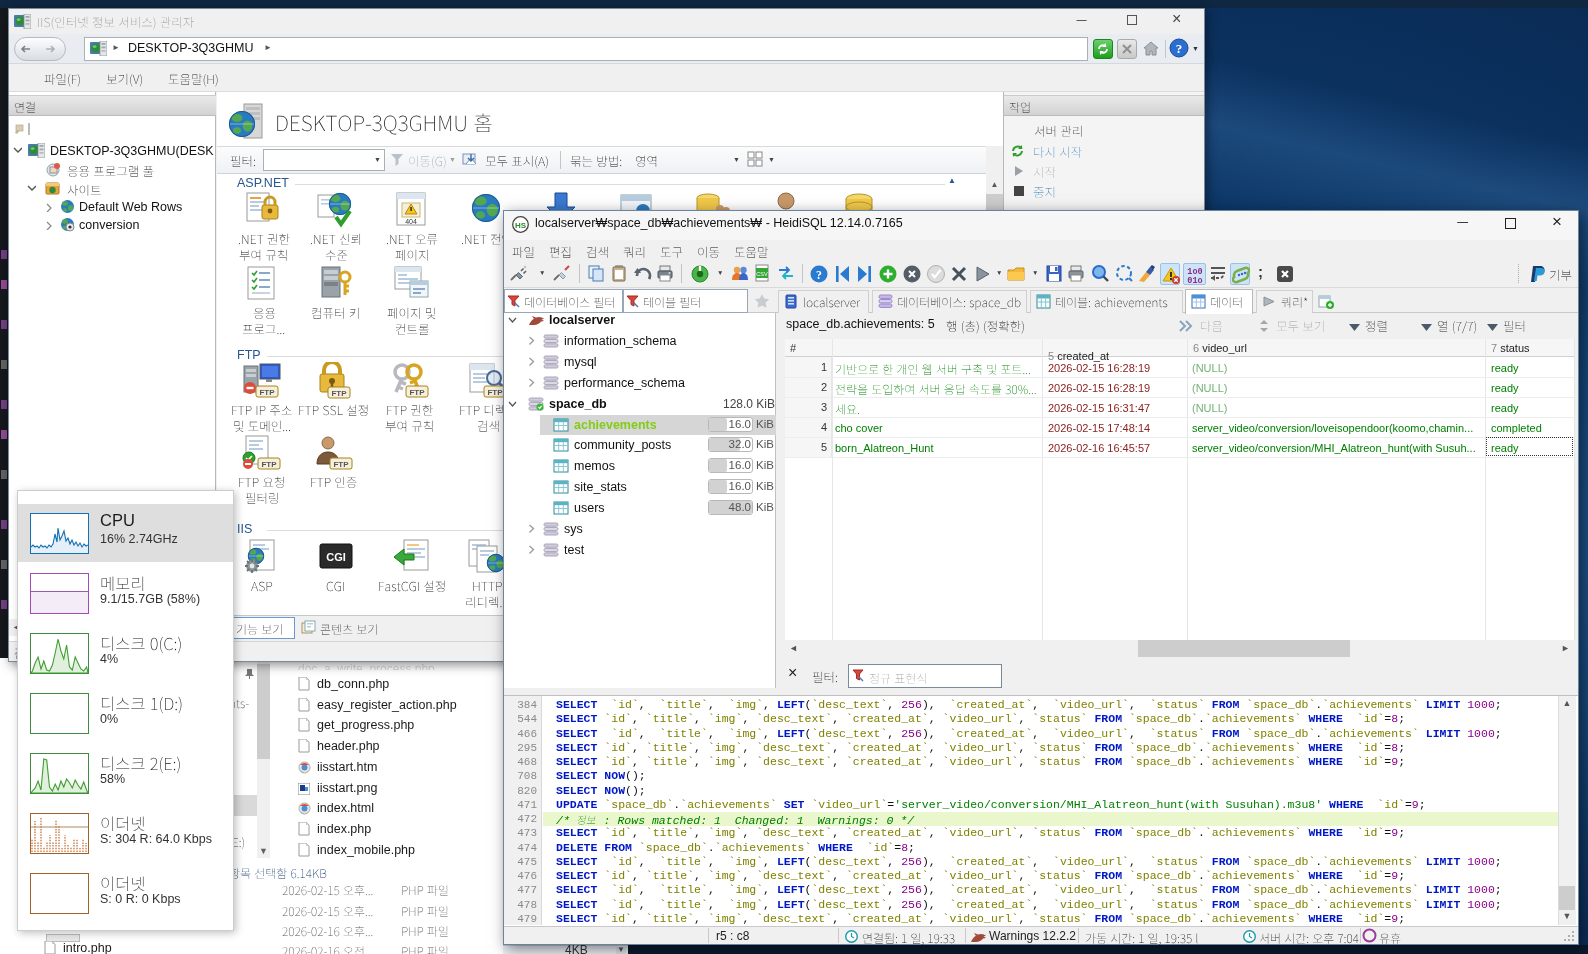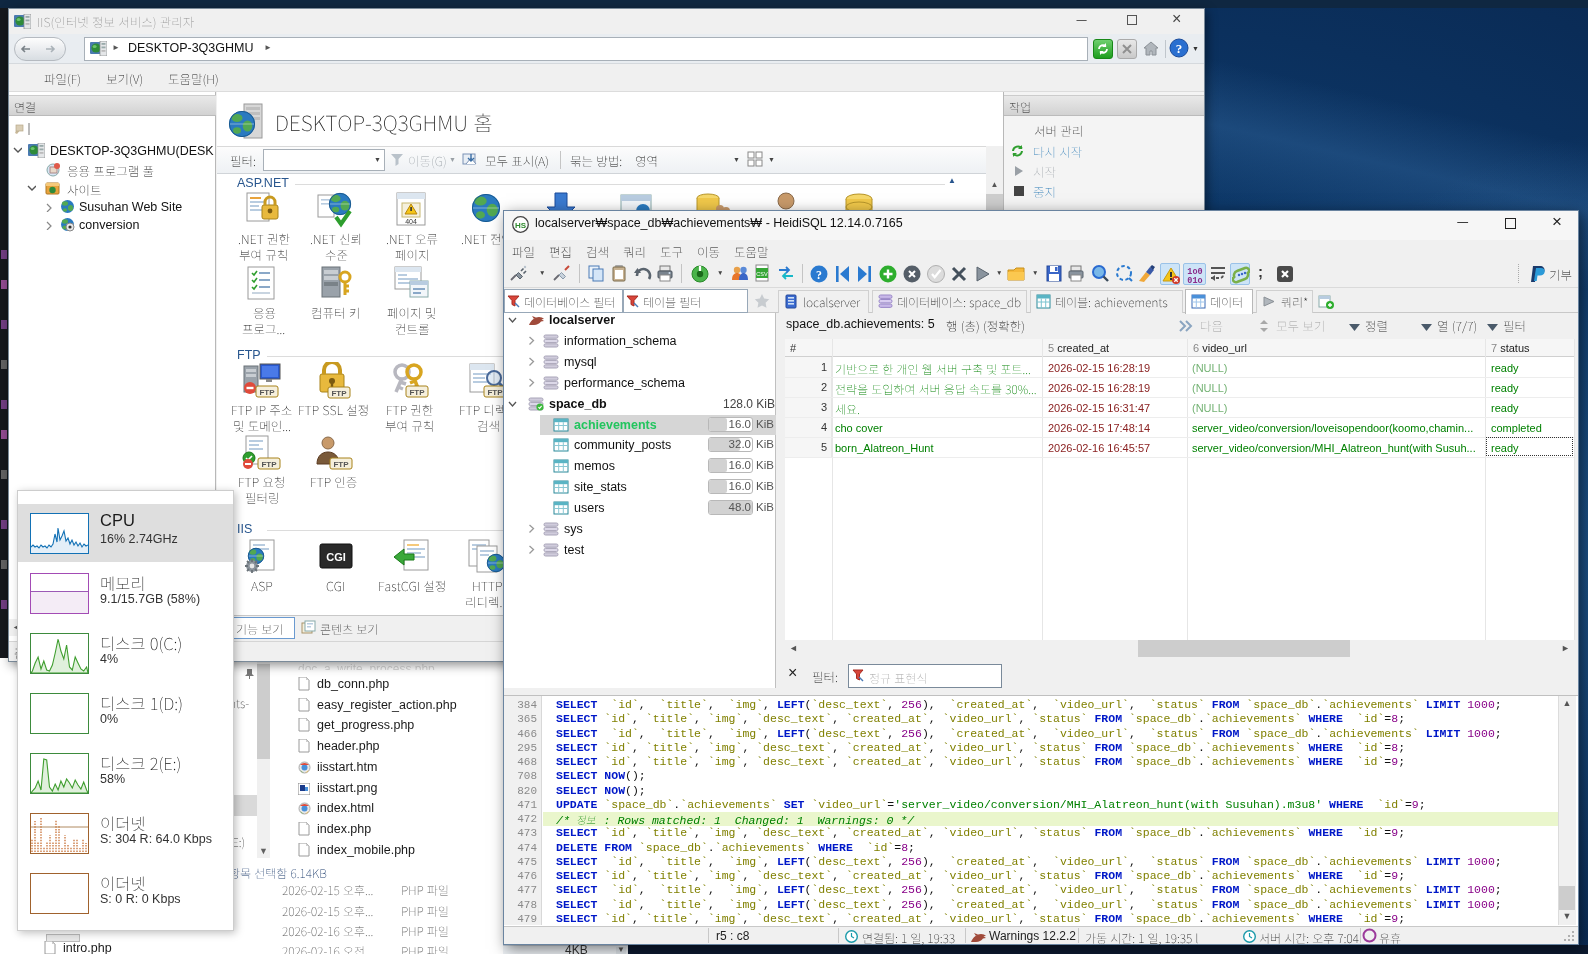--- a/index.html
+++ b/index.html
@@ -389,21 +389,21 @@
     </svg></div>
 <svg width="9" height="9" style="position:absolute;left:45px;top:203px">
     <path d="M2 1l4 4-4 4" stroke="#888" stroke-width="1.2" fill="none"></path>
   </svg>
 <div style="position:absolute;left:60px;top:199px;width:15px;height:15px;"><svg width="15" height="15">
       <circle cx="7.5" cy="7.5" r="6.5" fill="#2a7ac0"></circle>
       <ellipse cx="5" cy="4.5" rx="3" ry="2.2" fill="#52a852"></ellipse>
       <ellipse cx="10.5" cy="9" rx="2.6" ry="3" fill="#52a852"></ellipse>
       <ellipse cx="5" cy="11" rx="2.2" ry="1.7" fill="#52a852"></ellipse>
     </svg></div>
-<div style="position:absolute;left:79px;top:200px;font-size:12.5px;color:#111;font-weight:normal;white-space:nowrap;">Susuhan Web Site</div>
+<div style="position:absolute;left:79px;top:200px;font-size:12.5px;color:#111;font-weight:normal;white-space:nowrap;">Default Web Rows</div>
 <svg width="9" height="9" style="position:absolute;left:45px;top:221px">
     <path d="M2 1l4 4-4 4" stroke="#888" stroke-width="1.2" fill="none"></path>
   </svg>
 <div style="position:absolute;left:60px;top:217px;width:15px;height:15px;"><svg width="15" height="15">
       <circle cx="7.5" cy="7.5" r="6.5" fill="#2a7ac0"></circle>
       <ellipse cx="5" cy="4.5" rx="3" ry="2.2" fill="#52a852"></ellipse>
       <ellipse cx="4.8" cy="10.5" rx="2.4" ry="2" fill="#52a852"></ellipse>
       <circle cx="10" cy="10" r="4" fill="#e8e8e8" stroke="#888"></circle>
       <circle cx="10" cy="10" r="1.6" fill="#333"></circle>
     </svg></div>
@@ -1519,21 +1519,21 @@
       <path d="M10.4 10l1.2 1.4 2-2.6" stroke="#fff" stroke-width="1.1" fill="none"></path>
     </svg></div>
 <div style="position:absolute;left:549px;top:396.6px;font-size:12.5px;color:#111;font-weight:bold;white-space:nowrap;">space_db</div>
 <div style="position:absolute;left:700px;top:396.6px;font-size:12px;color:#444;font-weight:normal;white-space:nowrap;width:75px;text-align:right;">128.0 KiB</div>
 <div style="position:absolute;left:540px;top:414.5px;width:236px;height:20px;background:#d6d6d6;"></div>
 <div style="position:absolute;left:553px;top:417.5px;width:17px;height:14px;"><svg width="16" height="14">
       <rect x="1" y="1" width="14" height="12" fill="#fff" stroke="#2a8a9a"></rect>
       <rect x="1" y="1" width="14" height="3.2" fill="#5ab4c4"></rect>
       <path d="M1 7.5h14M5.7 4.2v8.8M10.3 4.2v8.8" stroke="#8ac8d4" stroke-width="1"></path>
     </svg></div>
-<div style="position:absolute;left:574px;top:417.5px;font-size:12.5px;color:#22c55e;font-weight:bold;white-space:nowrap;">achievements</div>
+<div style="position:absolute;left:574px;top:417.5px;font-size:12.5px;color:#84cc16;font-weight:bold;white-space:nowrap;">achievements</div>
 <div style="position:absolute;left:708px;top:416.5px;width:45px;height:15px;background:#fff;border:1px solid #b8b8b8;border-radius:3px;"></div>
 <div style="position:absolute;left:709px;top:417.5px;width:18.06px;height:13px;background:#d2d2d2;border-radius:2px;"></div>
 <div style="position:absolute;left:708px;top:417.5px;font-size:11.5px;color:#555;font-weight:normal;white-space:nowrap;width:43px;text-align:right;">16.0</div>
 <div style="position:absolute;left:756px;top:417.5px;font-size:11.5px;color:#555;font-weight:normal;white-space:nowrap;">KiB</div>
 <div style="position:absolute;left:553px;top:438.4px;width:17px;height:14px;"><svg width="16" height="14">
       <rect x="1" y="1" width="14" height="12" fill="#fff" stroke="#2a8a9a"></rect>
       <rect x="1" y="1" width="14" height="3.2" fill="#5ab4c4"></rect>
       <path d="M1 7.5h14M5.7 4.2v8.8M10.3 4.2v8.8" stroke="#8ac8d4" stroke-width="1"></path>
     </svg></div>
 <div style="position:absolute;left:574px;top:438.4px;font-size:12.5px;color:#111;font-weight:normal;white-space:nowrap;">community_posts</div>
@@ -1655,21 +1655,21 @@
       </g>
     </svg></div>
 <div style="position:absolute;left:785px;top:339px;width:789px;height:301px;background:#fff;"></div>
 <div style="position:absolute;left:785px;top:339px;width:789px;height:18px;background:#f6f6f6;border-bottom:1px solid #d0d0d0;"></div>
 <div style="position:absolute;left:832px;top:339px;width:1px;height:301px;background:#e6e6e6;"></div>
 <div style="position:absolute;left:1042px;top:339px;width:1px;height:301px;background:#e6e6e6;"></div>
 <div style="position:absolute;left:1187px;top:339px;width:1px;height:301px;background:#e6e6e6;"></div>
 <div style="position:absolute;left:1485px;top:339px;width:1px;height:301px;background:#e6e6e6;"></div>
 <div style="position:absolute;left:1574px;top:339px;width:1px;height:301px;background:#e6e6e6;"></div>
 <div style="position:absolute;left:790px;top:342px;font-size:11px;color:#333;font-weight:normal;white-space:nowrap;">#</div>
-<div style="position:absolute;left:1048px;top:342px;font-size:11px;color:#222;font-weight:normal;white-space:nowrap;"><span style="color:#888">5</span> created_at</div>
+<div style="position:absolute;left:1048px;top:350px;font-size:11px;color:#222;font-weight:normal;white-space:nowrap;"><span style="color:#888">5</span> created_at</div>
 <div style="position:absolute;left:1193px;top:342px;font-size:11px;color:#222;font-weight:normal;white-space:nowrap;"><span style="color:#888">6</span> video_url</div>
 <div style="position:absolute;left:1491px;top:342px;font-size:11px;color:#222;font-weight:normal;white-space:nowrap;"><span style="color:#888">7</span> status</div>
 <div style="position:absolute;left:785px;top:357px;width:47px;height:100px;background:#f6f6f6;border-right:1px solid #e6e6e6;"></div>
 <div style="position:absolute;left:785px;top:377px;width:789px;height:1px;background:#ededed;"></div>
 <div style="position:absolute;left:785px;top:361px;font-size:11px;color:#333;font-weight:normal;white-space:nowrap;width:42px;text-align:right;">1</div>
 <div style="position:absolute;left:835px;top:360px;white-space:nowrap;line-height:0;"><svg class="k" width="196" height="18" style="vertical-align:-4px;">
       <g fill="#008000" transform="translate(0,14) scale(0.01200,-0.01200)">
         <use href="#g43" x="0"></use>
         <use href="#g161" x="920"></use>
         <use href="#g162" x="1840"></use>
@@ -1771,21 +1771,21 @@
         <use href="#g88" x="920"></use>
         <use href="#g74" x="2100"></use>
         <use href="#g177" x="3020"></use>
         <use href="#g178" x="3940"></use>
       </g>
     </svg></div>
 <div style="position:absolute;left:504px;top:695px;width:1074px;height:231px;background:#fff;border-top:1px solid #c0c0c0;"></div>
 <div style="position:absolute;left:504px;top:696px;width:38px;height:229px;background:#f0f0f0;border-right:1px solid #d8d8d8;"></div>
 <div style="position:absolute;left:504px;top:699px;font-size:11px;color:#8a8a8a;font-weight:normal;white-space:nowrap;width:33px;text-align:right;font-family:Liberation Mono,monospace;">384</div>
 <div style="position:absolute;left:556px;top:698px;font-size:11.5px;font-family:Liberation Mono,monospace;white-space:nowrap;color:#111;line-height:13px;"><span></span><b style="color:#0018c8">SELECT</b><span>&nbsp;&nbsp;</span><span style="color:#808000">`id`</span><span>,&nbsp;&nbsp;</span><span style="color:#808000">`title`</span><span>,&nbsp;&nbsp;</span><span style="color:#808000">`img`</span><span>,&nbsp;</span><b style="color:#0018c8">LEFT</b><span>(</span><span style="color:#808000">`desc_text`</span><span>,&nbsp;</span><span style="color:#880088">256</span><span>),&nbsp;&nbsp;</span><span style="color:#808000">`created_at`</span><span>,&nbsp;&nbsp;</span><span style="color:#808000">`video_url`</span><span>,&nbsp;&nbsp;</span><span style="color:#808000">`status`</span><span>&nbsp;</span><b style="color:#0018c8">FROM</b><span>&nbsp;</span><span style="color:#808000">`space_db`</span><span>.</span><span style="color:#808000">`achievements`</span><span>&nbsp;</span><b style="color:#0018c8">LIMIT</b><span>&nbsp;</span><span style="color:#880088">1000</span><span>;</span></div>
-<div style="position:absolute;left:504px;top:713.25px;font-size:11px;color:#8a8a8a;font-weight:normal;white-space:nowrap;width:33px;text-align:right;font-family:Liberation Mono,monospace;">365</div>
+<div style="position:absolute;left:504px;top:713.25px;font-size:11px;color:#8a8a8a;font-weight:normal;white-space:nowrap;width:33px;text-align:right;font-family:Liberation Mono,monospace;">544</div>
 <div style="position:absolute;left:556px;top:712.25px;font-size:11.5px;font-family:Liberation Mono,monospace;white-space:nowrap;color:#111;line-height:13px;"><span></span><b style="color:#0018c8">SELECT</b><span>&nbsp;</span><span style="color:#808000">`id`</span><span>,&nbsp;</span><span style="color:#808000">`title`</span><span>,&nbsp;</span><span style="color:#808000">`img`</span><span>,&nbsp;</span><span style="color:#808000">`desc_text`</span><span>,&nbsp;</span><span style="color:#808000">`created_at`</span><span>,&nbsp;</span><span style="color:#808000">`video_url`</span><span>,&nbsp;</span><span style="color:#808000">`status`</span><span>&nbsp;</span><b style="color:#0018c8">FROM</b><span>&nbsp;</span><span style="color:#808000">`space_db`</span><span>.</span><span style="color:#808000">`achievements`</span><span>&nbsp;</span><b style="color:#0018c8">WHERE</b><span>&nbsp;&nbsp;</span><span style="color:#808000">`id`</span><span>=</span><span style="color:#880088">8</span><span>;</span></div>
 <div style="position:absolute;left:504px;top:727.5px;font-size:11px;color:#8a8a8a;font-weight:normal;white-space:nowrap;width:33px;text-align:right;font-family:Liberation Mono,monospace;">466</div>
 <div style="position:absolute;left:556px;top:726.5px;font-size:11.5px;font-family:Liberation Mono,monospace;white-space:nowrap;color:#111;line-height:13px;"><span></span><b style="color:#0018c8">SELECT</b><span>&nbsp;&nbsp;</span><span style="color:#808000">`id`</span><span>,&nbsp;&nbsp;</span><span style="color:#808000">`title`</span><span>,&nbsp;&nbsp;</span><span style="color:#808000">`img`</span><span>,&nbsp;</span><b style="color:#0018c8">LEFT</b><span>(</span><span style="color:#808000">`desc_text`</span><span>,&nbsp;</span><span style="color:#880088">256</span><span>),&nbsp;&nbsp;</span><span style="color:#808000">`created_at`</span><span>,&nbsp;&nbsp;</span><span style="color:#808000">`video_url`</span><span>,&nbsp;&nbsp;</span><span style="color:#808000">`status`</span><span>&nbsp;</span><b style="color:#0018c8">FROM</b><span>&nbsp;</span><span style="color:#808000">`space_db`</span><span>.</span><span style="color:#808000">`achievements`</span><span>&nbsp;</span><b style="color:#0018c8">LIMIT</b><span>&nbsp;</span><span style="color:#880088">1000</span><span>;</span></div>
 <div style="position:absolute;left:504px;top:741.75px;font-size:11px;color:#8a8a8a;font-weight:normal;white-space:nowrap;width:33px;text-align:right;font-family:Liberation Mono,monospace;">295</div>
 <div style="position:absolute;left:556px;top:740.75px;font-size:11.5px;font-family:Liberation Mono,monospace;white-space:nowrap;color:#111;line-height:13px;"><span></span><b style="color:#0018c8">SELECT</b><span>&nbsp;</span><span style="color:#808000">`id`</span><span>,&nbsp;</span><span style="color:#808000">`title`</span><span>,&nbsp;</span><span style="color:#808000">`img`</span><span>,&nbsp;</span><span style="color:#808000">`desc_text`</span><span>,&nbsp;</span><span style="color:#808000">`created_at`</span><span>,&nbsp;</span><span style="color:#808000">`video_url`</span><span>,&nbsp;</span><span style="color:#808000">`status`</span><span>&nbsp;</span><b style="color:#0018c8">FROM</b><span>&nbsp;</span><span style="color:#808000">`space_db`</span><span>.</span><span style="color:#808000">`achievements`</span><span>&nbsp;</span><b style="color:#0018c8">WHERE</b><span>&nbsp;&nbsp;</span><span style="color:#808000">`id`</span><span>=</span><span style="color:#880088">8</span><span>;</span></div>
 <div style="position:absolute;left:504px;top:756px;font-size:11px;color:#8a8a8a;font-weight:normal;white-space:nowrap;width:33px;text-align:right;font-family:Liberation Mono,monospace;">468</div>
 <div style="position:absolute;left:556px;top:755px;font-size:11.5px;font-family:Liberation Mono,monospace;white-space:nowrap;color:#111;line-height:13px;"><span></span><b style="color:#0018c8">SELECT</b><span>&nbsp;</span><span style="color:#808000">`id`</span><span>,&nbsp;</span><span style="color:#808000">`title`</span><span>,&nbsp;</span><span style="color:#808000">`img`</span><span>,&nbsp;</span><span style="color:#808000">`desc_text`</span><span>,&nbsp;</span><span style="color:#808000">`created_at`</span><span>,&nbsp;</span><span style="color:#808000">`video_url`</span><span>,&nbsp;</span><span style="color:#808000">`status`</span><span>&nbsp;</span><b style="color:#0018c8">FROM</b><span>&nbsp;</span><span style="color:#808000">`space_db`</span><span>.</span><span style="color:#808000">`achievements`</span><span>&nbsp;</span><b style="color:#0018c8">WHERE</b><span>&nbsp;&nbsp;</span><span style="color:#808000">`id`</span><span>=</span><span style="color:#880088">9</span><span>;</span></div>
 <div style="position:absolute;left:504px;top:770.25px;font-size:11px;color:#8a8a8a;font-weight:normal;white-space:nowrap;width:33px;text-align:right;font-family:Liberation Mono,monospace;">708</div>
 <div style="position:absolute;left:556px;top:769.25px;font-size:11.5px;font-family:Liberation Mono,monospace;white-space:nowrap;color:#111;line-height:13px;"><span></span><b style="color:#0018c8">SELECT</b><span>&nbsp;</span><b style="color:#0018c8">NOW</b><span>();</span></div>
 <div style="position:absolute;left:504px;top:784.5px;font-size:11px;color:#8a8a8a;font-weight:normal;white-space:nowrap;width:33px;text-align:right;font-family:Liberation Mono,monospace;">820</div>

